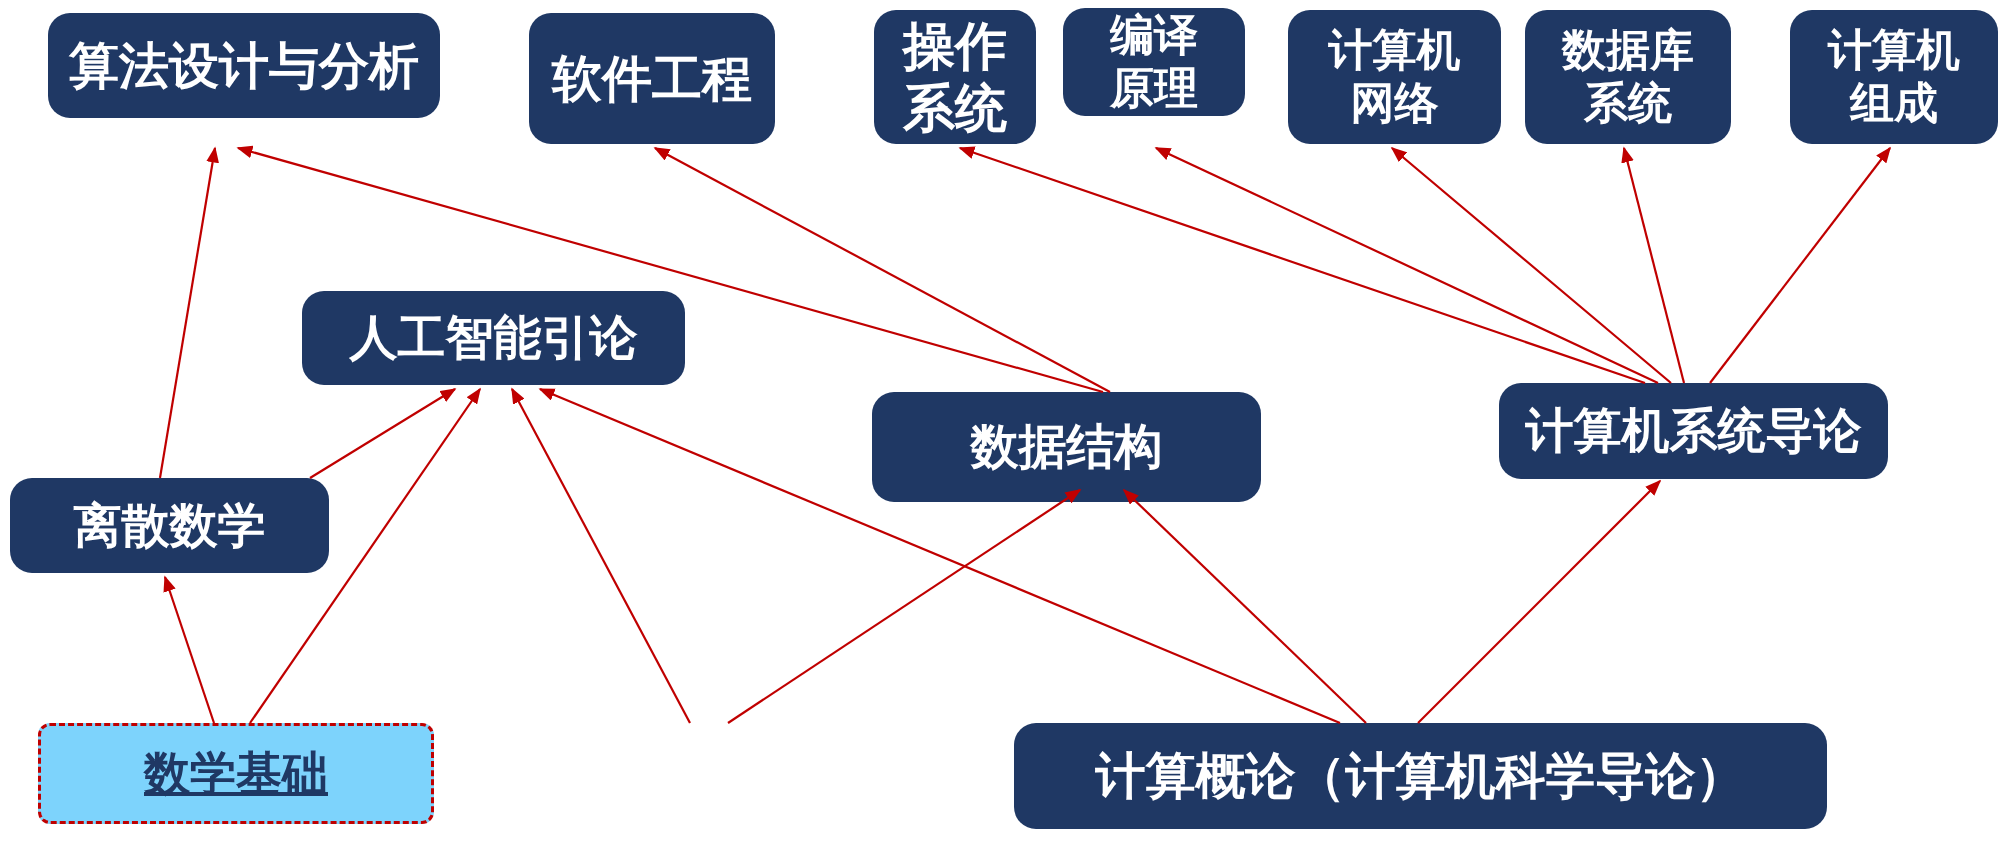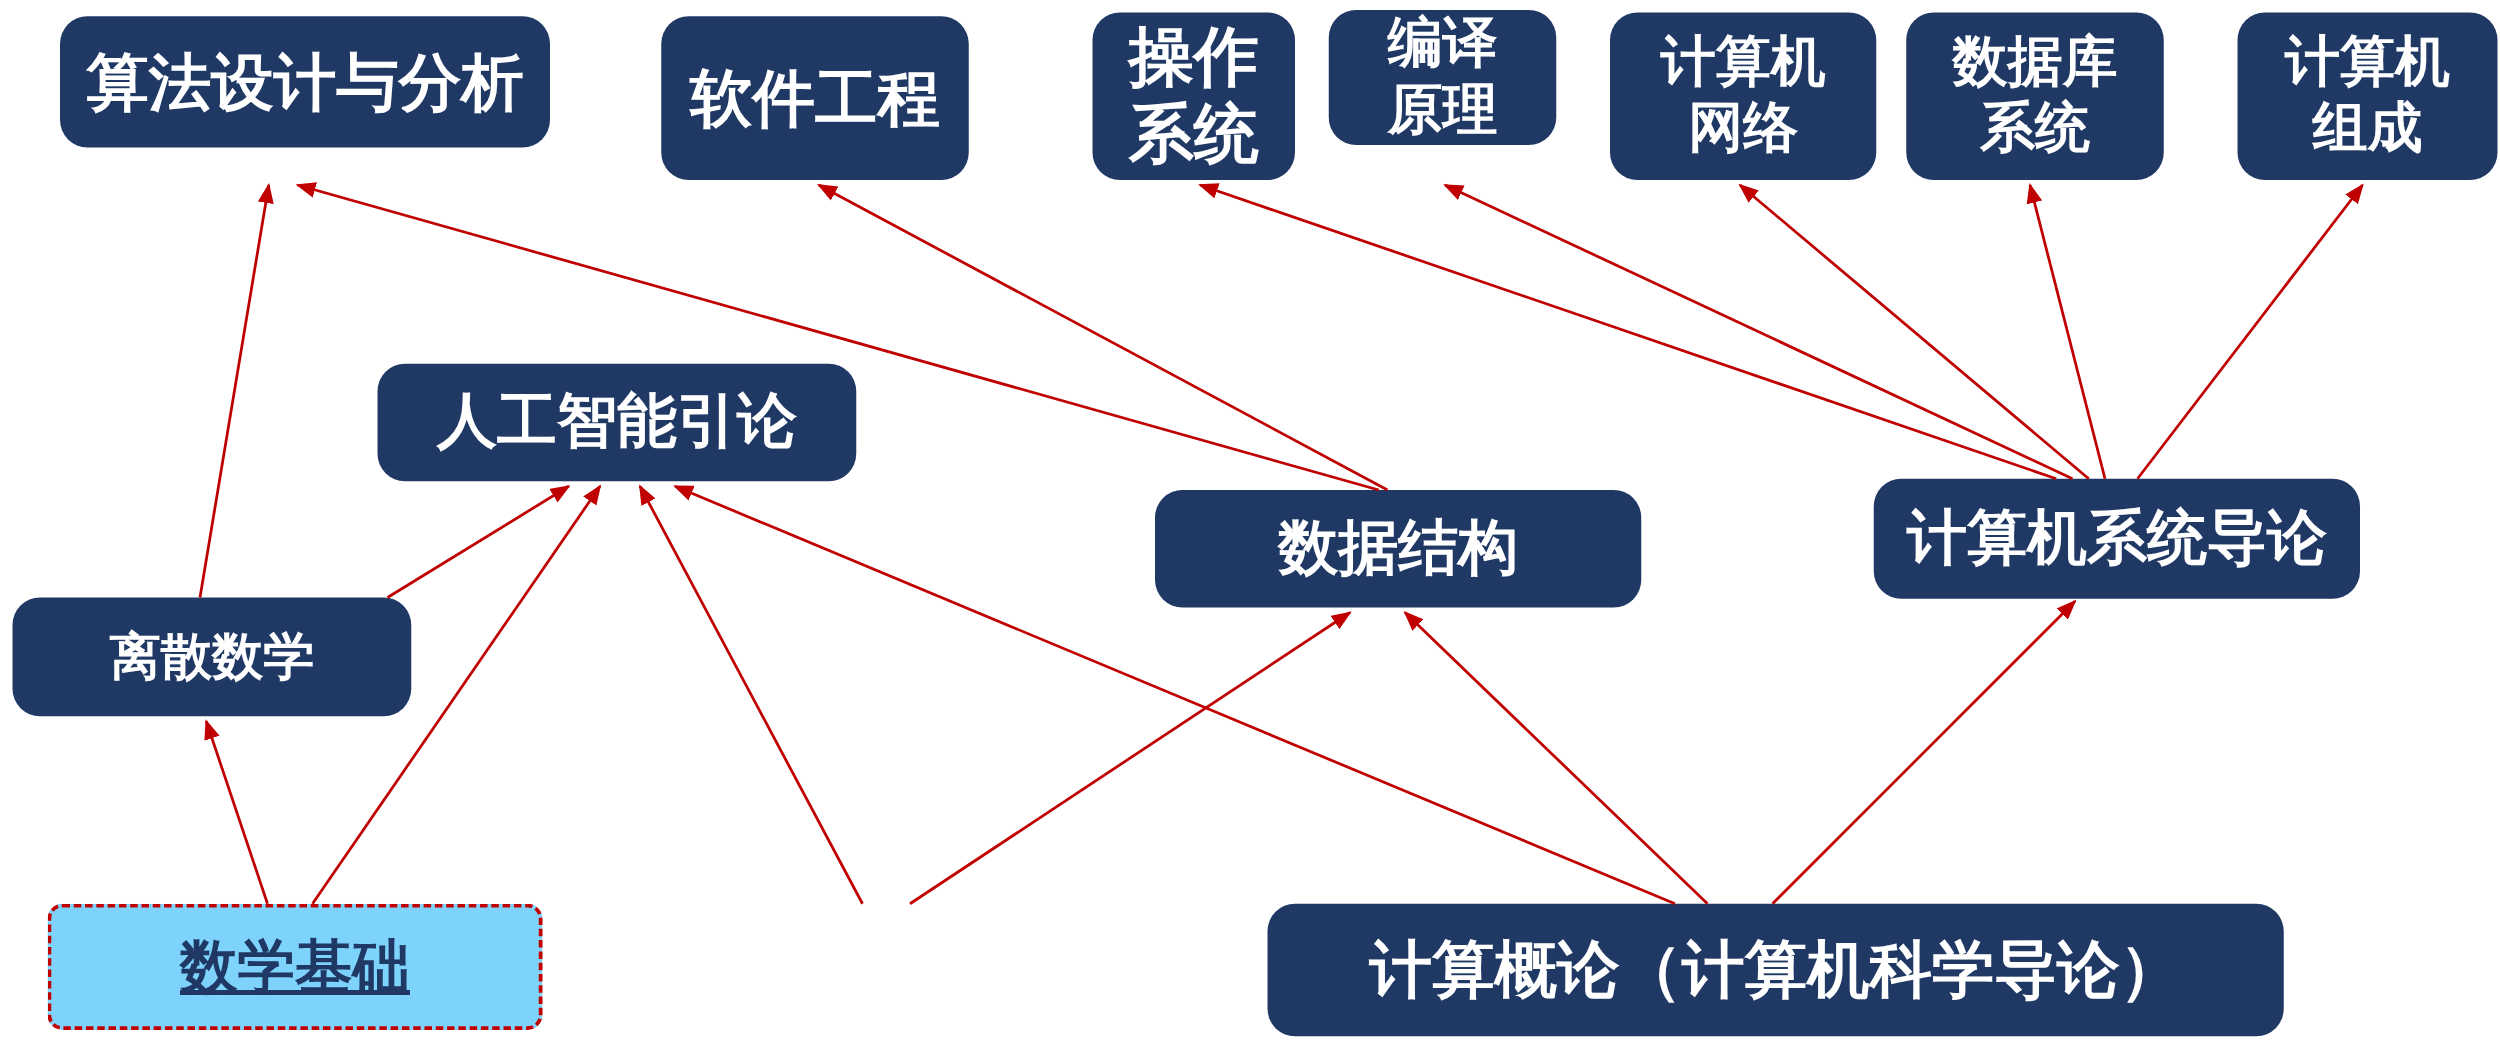--- a/index.html
+++ b/index.html
@@ -61,23 +61,23 @@
 系统</div>
       <div class="node solid" style="left: 1063px; top: 8px; width: 182px; height: 108px; font-size: 44px;">编译
 原理</div>
       <div class="node solid" style="left: 1288px; top: 10px; width: 213px; height: 134px; font-size: 44px;">计算机
 网络</div>
       <div class="node solid" style="left: 1525px; top: 10px; width: 206px; height: 134px; font-size: 44px;">数据库
 系统</div>
       <div class="node solid" style="left: 1790px; top: 10px; width: 208px; height: 134px; font-size: 44px;">计算机
 组成</div>
       <div class="node solid" style="left: 302px; top: 291px; width: 383px; height: 94px; font-size: 48px;">人工智能引论</div>
-      <div class="node solid" style="left: 924px; top: 392px; width: 389px; height: 94px; font-size: 48px;">数据结构</div>
+      <div class="node solid" style="left: 872px; top: 392px; width: 389px; height: 110px; font-size: 48px;">数据结构</div>
       <div class="node solid" style="left: 1499px; top: 383px; width: 389px; height: 96px; font-size: 48px;">计算机系统导论</div>
-      <div class="node solid" style="left: 10px; top: 478px; width: 319px; height: 95px; font-size: 41px;">离散数学</div>
+      <div class="node solid" style="left: 10px; top: 478px; width: 319px; height: 95px; font-size: 48px;">离散数学</div>
       <div class="node dashed" style="left: 38px; top: 723px; width: 396px; height: 101px; font-size: 46px;">数学基础</div>
       <div class="node solid" style="left: 1014px; top: 723px; width: 813px; height: 106px; font-size: 50px;">计算概论（计算机科学导论）</div>
     </div>
   <svg class="edges-layer" width="2000" height="841" viewBox="0 0 2000 841" xmlns="http://www.w3.org/2000/svg">
     <defs>
       <marker id="arrowhead" markerUnits="userSpaceOnUse" markerWidth="16" markerHeight="13" viewBox="0 0 10 8" refX="9" refY="4" orient="auto">
         <path d="M0,0 L10,4 L0,8 Z" fill="#c00000"></path>
       </marker>
     </defs>
     <g id="edge-group">

